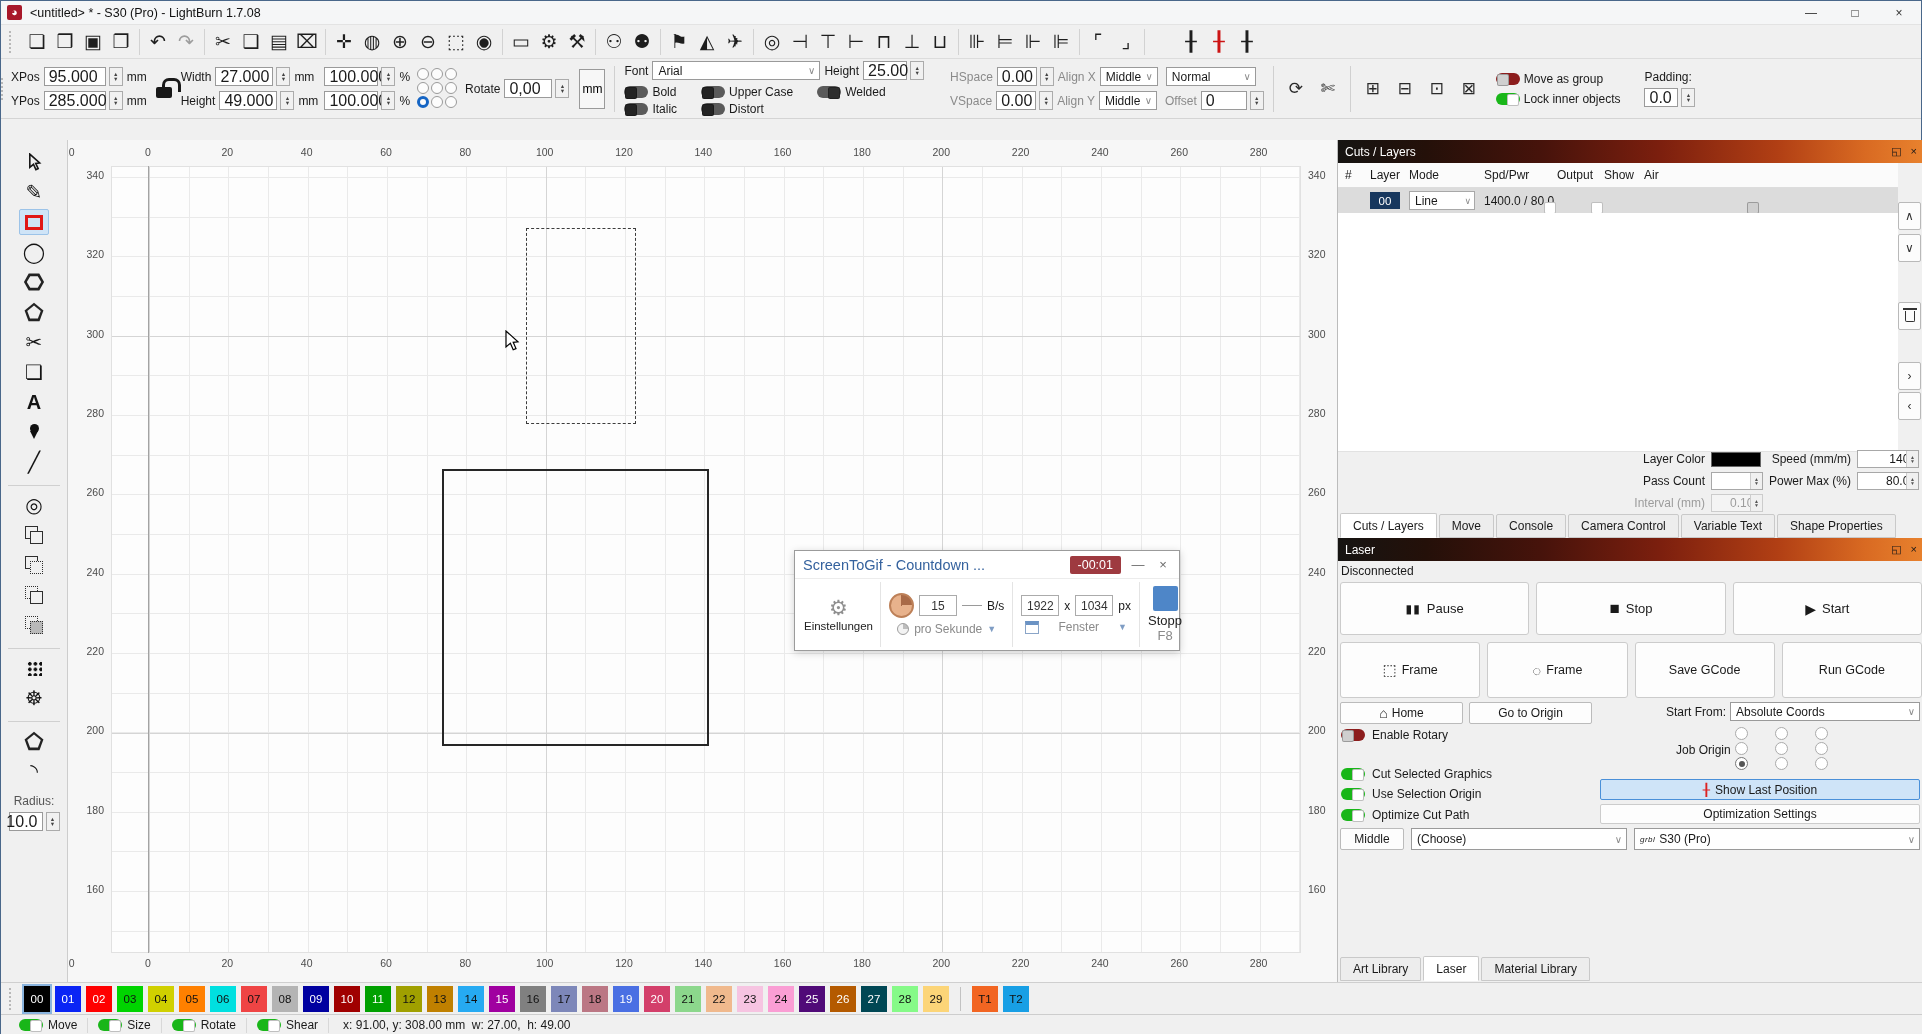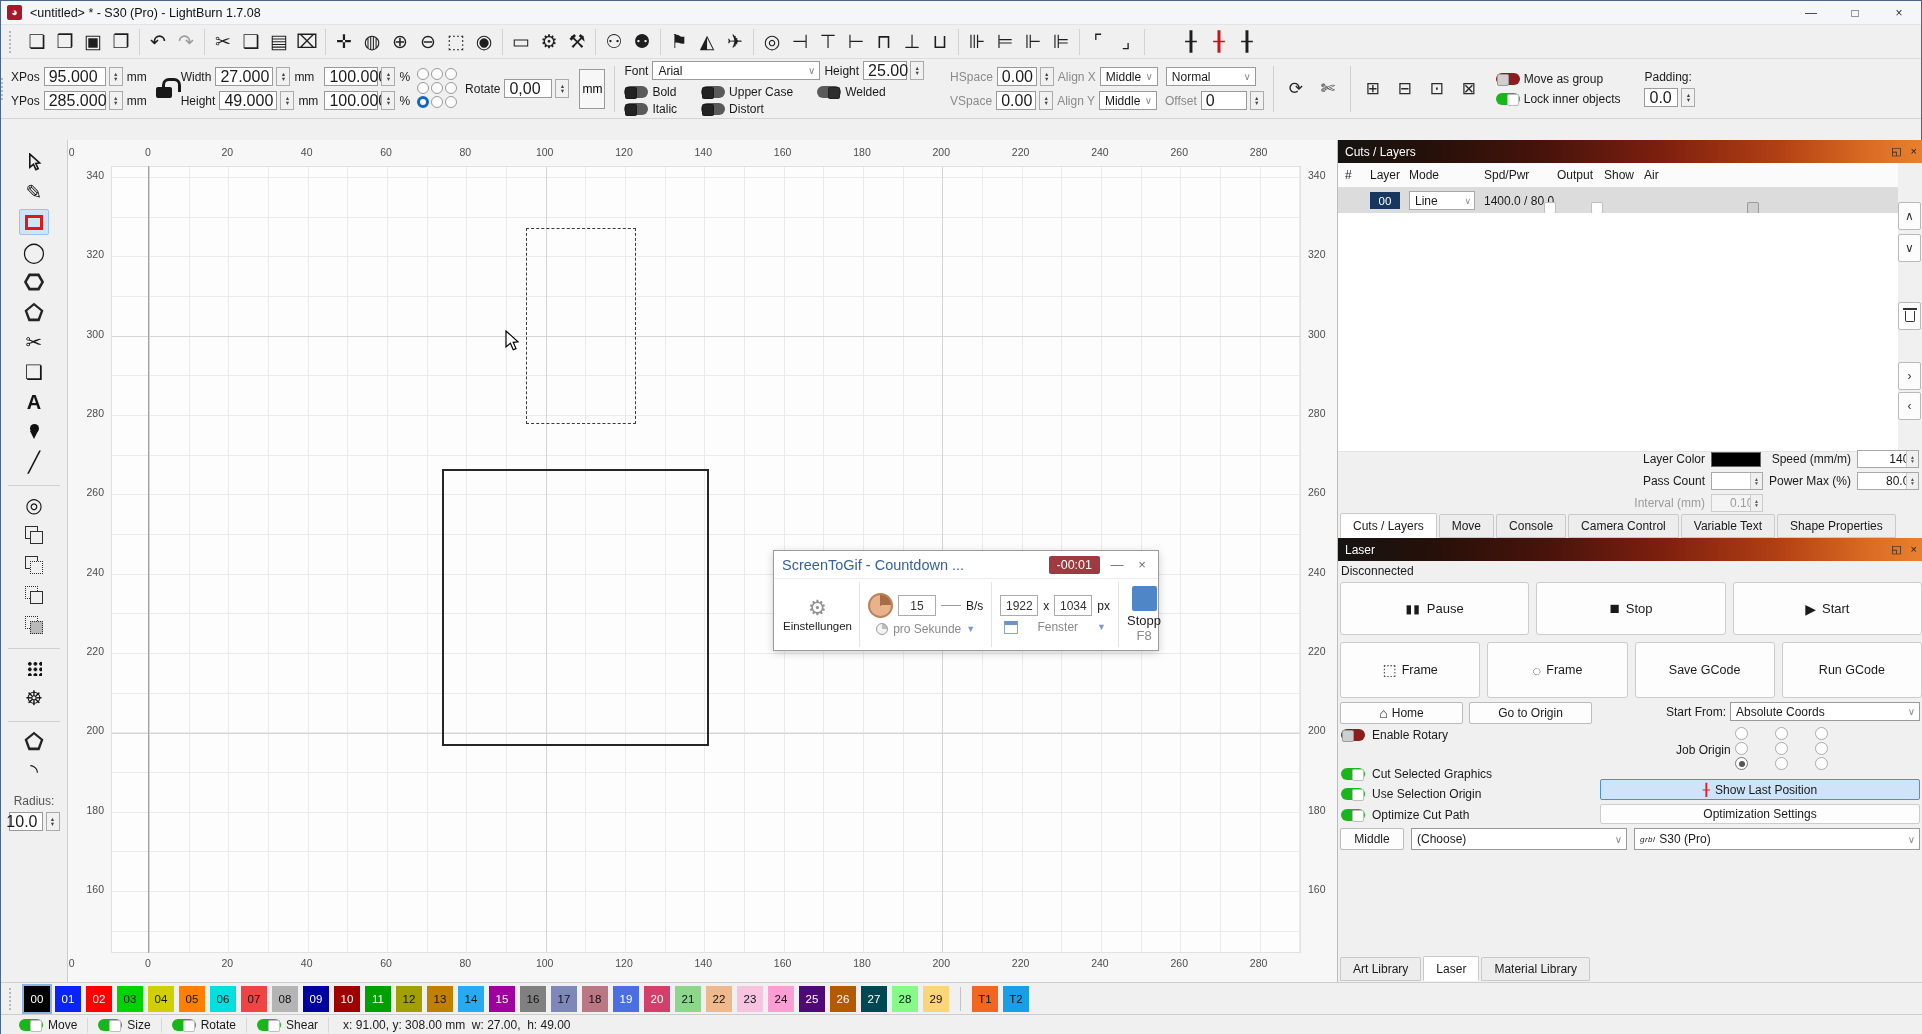--- a/index.html
+++ b/index.html
@@ -73,21 +73,21 @@
 repeating-linear-gradient(90deg,#eaeaea 0 1px,transparent 1px 39.664px),
 repeating-linear-gradient(180deg,#eaeaea 0 1px,transparent 1px 39.664px);
 background-position:37px 0,0 169px,37px 0,0 10px;
 border:1px solid #e1e1e1}
 .origin{position:absolute;left:80px;top:26px;width:1px;height:787px;background:#a3a3a3}
 .rlabel{position:absolute;font-size:10.5px;color:#4c4c4c}
 .selrect{position:absolute;left:458px;top:88px;width:110px;height:196px;border:1px dashed #3c3c3c}
 .solidrect{position:absolute;left:374px;top:329px;width:267px;height:277px;border:2px solid #262626}
 .cursor{position:absolute;left:436px;top:190px;z-index:6}
 
-.stg{position:absolute;left:705px;top:410px;width:386px;height:101px;background:#fff;border:1px solid #9b9b9b;box-shadow:0 2px 8px rgba(0,0,0,.18);z-index:10}
+.stg{position:absolute;left:726px;top:410px;width:386px;height:101px;background:#fff;border:1px solid #9b9b9b;box-shadow:0 2px 8px rgba(0,0,0,.18);z-index:10}
 .stg-tb{height:27px;display:flex;align-items:center;padding:0 8px;gap:9px}
 .stg-title{color:#35629e;font-size:14.5px;flex:1;white-space:nowrap}
 .stg-badge{background:#9e3a40;color:#fff;padding:2px 8px;font-size:12.5px;border-radius:2px}
 .stg-cap{color:#6b6b6b;width:16px;text-align:center;font-size:13px}
 .stg-body{height:72px;border-top:1px solid #ececec;display:flex;align-items:stretch;padding:3px 2px}
 .stg-sec{display:flex;flex-direction:column;align-items:center;justify-content:center;padding:0 8px;border-right:1px solid #e4e4e4}
 .stg-sec:last-child{border-right:none}
 .strow{display:flex;align-items:center;gap:5px;margin:2px 0}
 .gear{color:#8f8f8f;font-size:21px;line-height:20px}
 .stg-lab{font-size:11.5px;margin-top:2px;color:#222}

